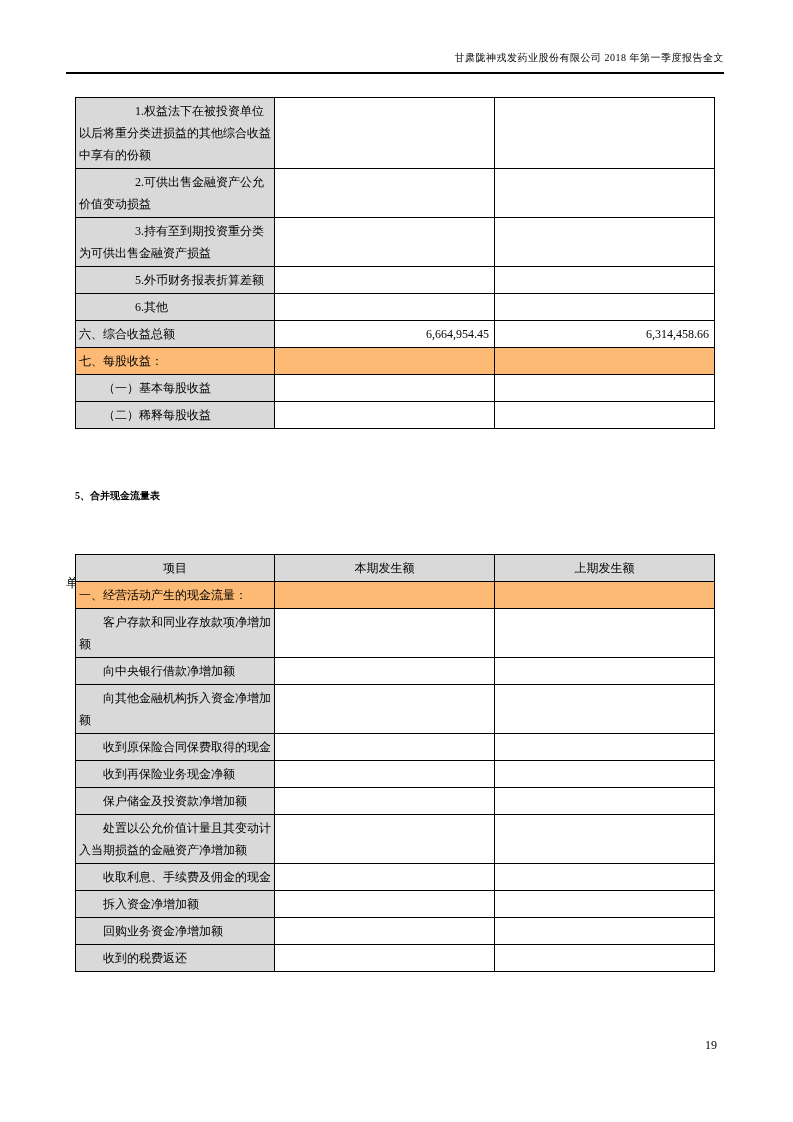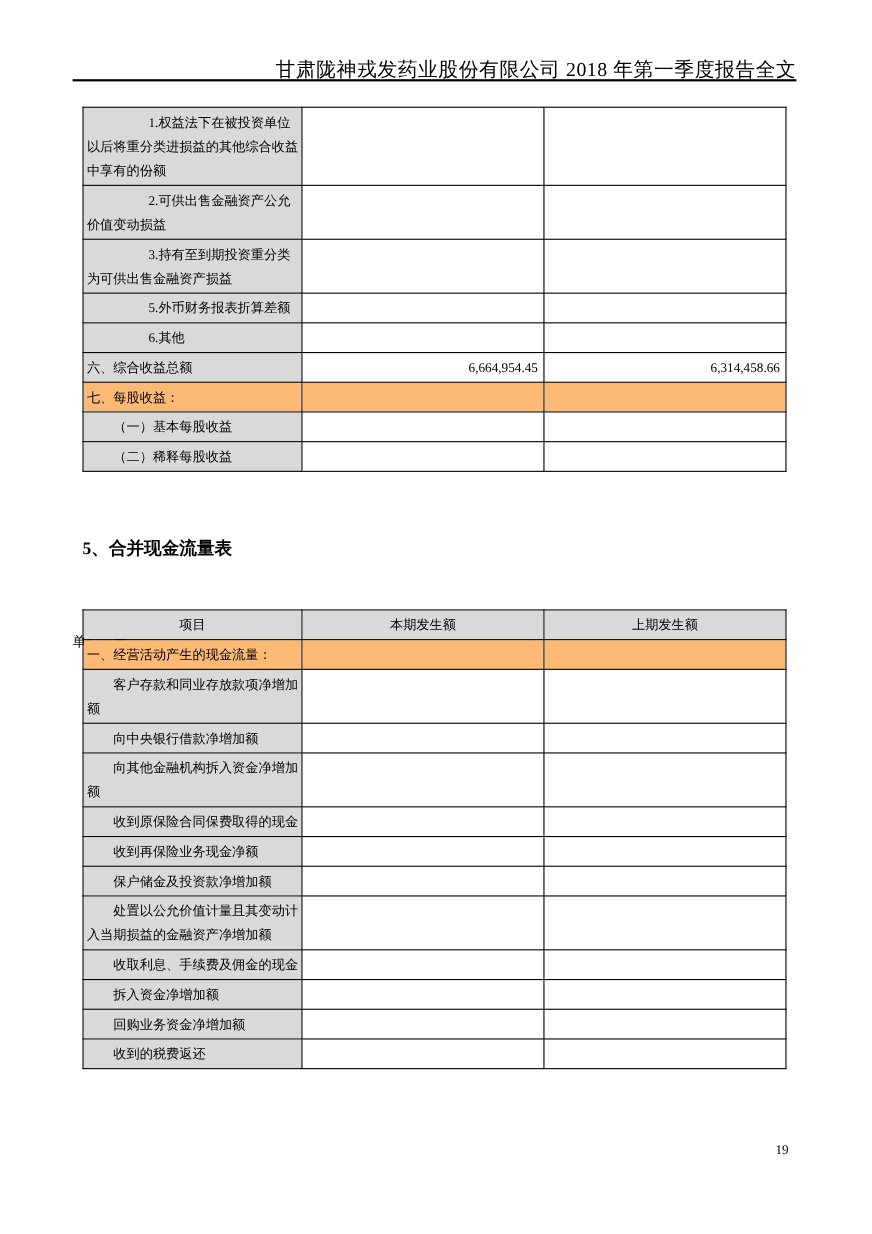--- a/index.html
+++ b/index.html
@@ -8,21 +8,21 @@
     width:793px;height:1122px;
     background:#ffffff;
     font-family:"Liberation Serif","DejaVu Serif",serif;
     color:#000;
     overflow:hidden;
   }
   .report-header{
     position:absolute;
     left:66px;top:51px;width:658px;
     text-align:right;
-    font-size:18px;
+    font-size:10px;
     letter-spacing:0.5px;
     white-space:nowrap;
   }
   .header-rule{
     position:absolute;
     left:66px;top:72px;width:658px;
     border-top:2px solid #000;
     height:0;
   }
   table.fin-table{
@@ -56,21 +56,21 @@
     padding-right:5px;
   }
   .fin-table tr.gray-row td{
     background:#fdba74;
   }
   .indent-num{text-indent:56px;}
   .indent-sm{text-indent:24px;margin-left:44px;}
   .section-title{
     position:absolute;
     left:75px;top:489px;
-    font-size:16px;
+    font-size:10px;
     font-weight:bold;
   }
   .unit-label{
     position:absolute;
     left:66px;top:527px;width:652px;
     text-align:left;
     font-size:12.5px;
     margin-top:48px;
   }
   .page-number{

